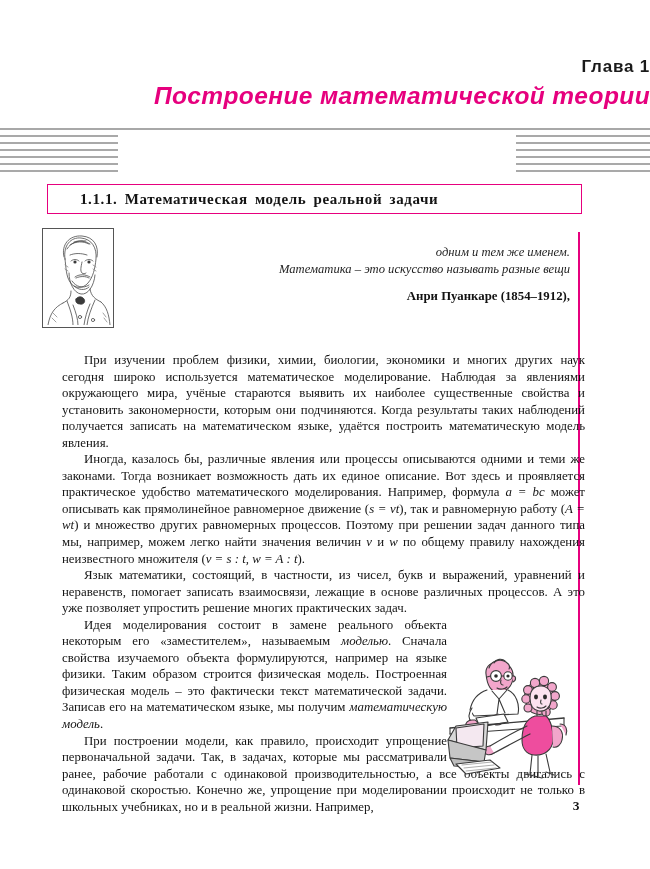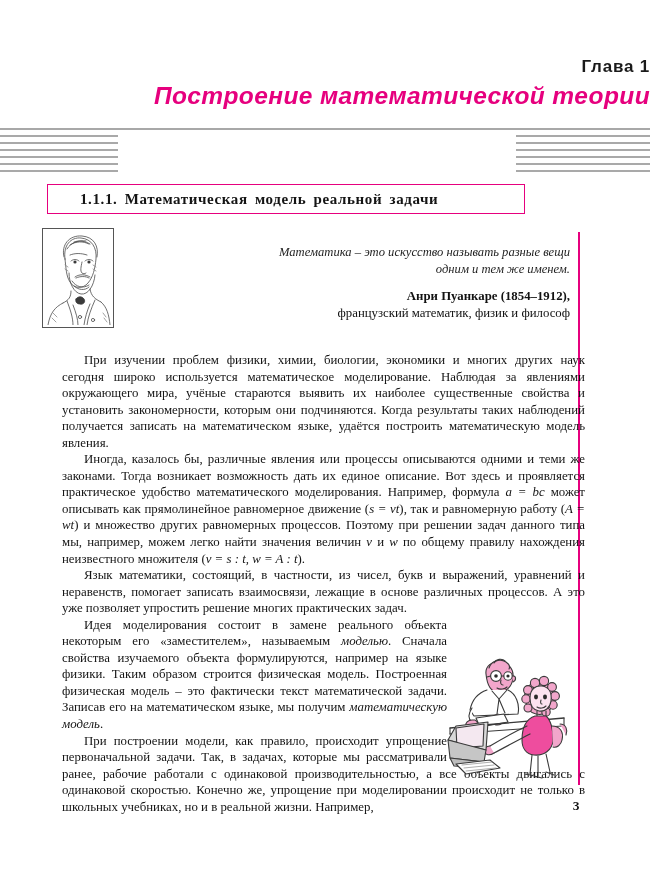--- a/index.html
+++ b/index.html
@@ -96,21 +96,21 @@
   #section-title span {
     background: #ffffff;
     padding: 0 10px;
   }
 
   
   #subsection-box {
     position: absolute;
     top: 184px;
     left: 47px;
-    width: 478px;
+    width: 535px;
     height: 30px;
     box-sizing: border-box;
     border: 1.6px solid #e6007e;
     display: flex;
     align-items: center;
   }
   #subsection-title {
     font-family: "Liberation Serif", serif;
     font-weight: bold;
     font-size: 15px;
@@ -308,24 +308,23 @@
 
         <circle cx="37" cy="88" r="1.6"></circle>
         <circle cx="50" cy="91" r="1.6"></circle>
 
         <path d="M22 36 L25 38 M22 40 L25 42 M50 36 L53 38 M50 40 L53 42" stroke="#8a8a8a"></path>
         <path d="M10 84 L14 88 M9 89 L13 93 M60 84 L63 88 M61 89 L64 93" stroke="#8a8a8a"></path>
       </g>
     </svg>
   </div>
   <div id="epigraph-text">
+    <div class="epi-quote">одним и тем же именем.</div>
     <div class="epi-quote">Математика – это искусство называть разные вещи</div>
-    <div class="epi-quote">одним и тем же именем.</div>
     <div class="epi-author">Анри Пуанкаре (1854–1912),</div>
-    <div class="epi-role">французский математик, физик и философ</div>
   </div>
 </div>
 
 <div id="body-text">
 
   <p><span>При изучении проблем физики, химии, биологии, экономики и многих других наук сегодня широко используется математическое моделирование. Наблюдая за явлениями окружающего мира, учёные стараются выявить их наиболее существенные свойства и установить закономерности, которым они подчиняются. Когда результаты таких наблюдений получается записать на математическом языке, удаётся построить математическую модель явления.</span></p>
 
   <p><span>Иногда, казалось бы, различные явления или процессы описываются одними и теми же законами. Тогда возникает возможность дать их единое описание. Вот здесь и проявляется практическое удобство математического моделирования. Например, формула </span><span class="mathvar">a = bc</span><span> может описывать как прямолинейное равномерное движение (</span><span class="mathvar">s = vt</span><span>), так и равномерную работу (</span><span class="mathvar">A = wt</span><span>) и множество других равномерных процессов. Поэтому при решении задач данного типа мы, например, можем легко найти значения величин </span><span class="mathvar">v</span><span> и </span><span class="mathvar">w</span><span> по общему правилу нахождения неизвестного множителя (</span><span class="mathvar">v = s : t, w = A : t</span><span>).</span></p>
 
   <p><span>Язык математики, состоящий, в частности, из чисел, букв и выражений, уравнений и неравенств, помогает записать взаимосвязи, лежащие в основе различных процессов. А это уже позволяет упростить решение многих практических задач.</span></p>

